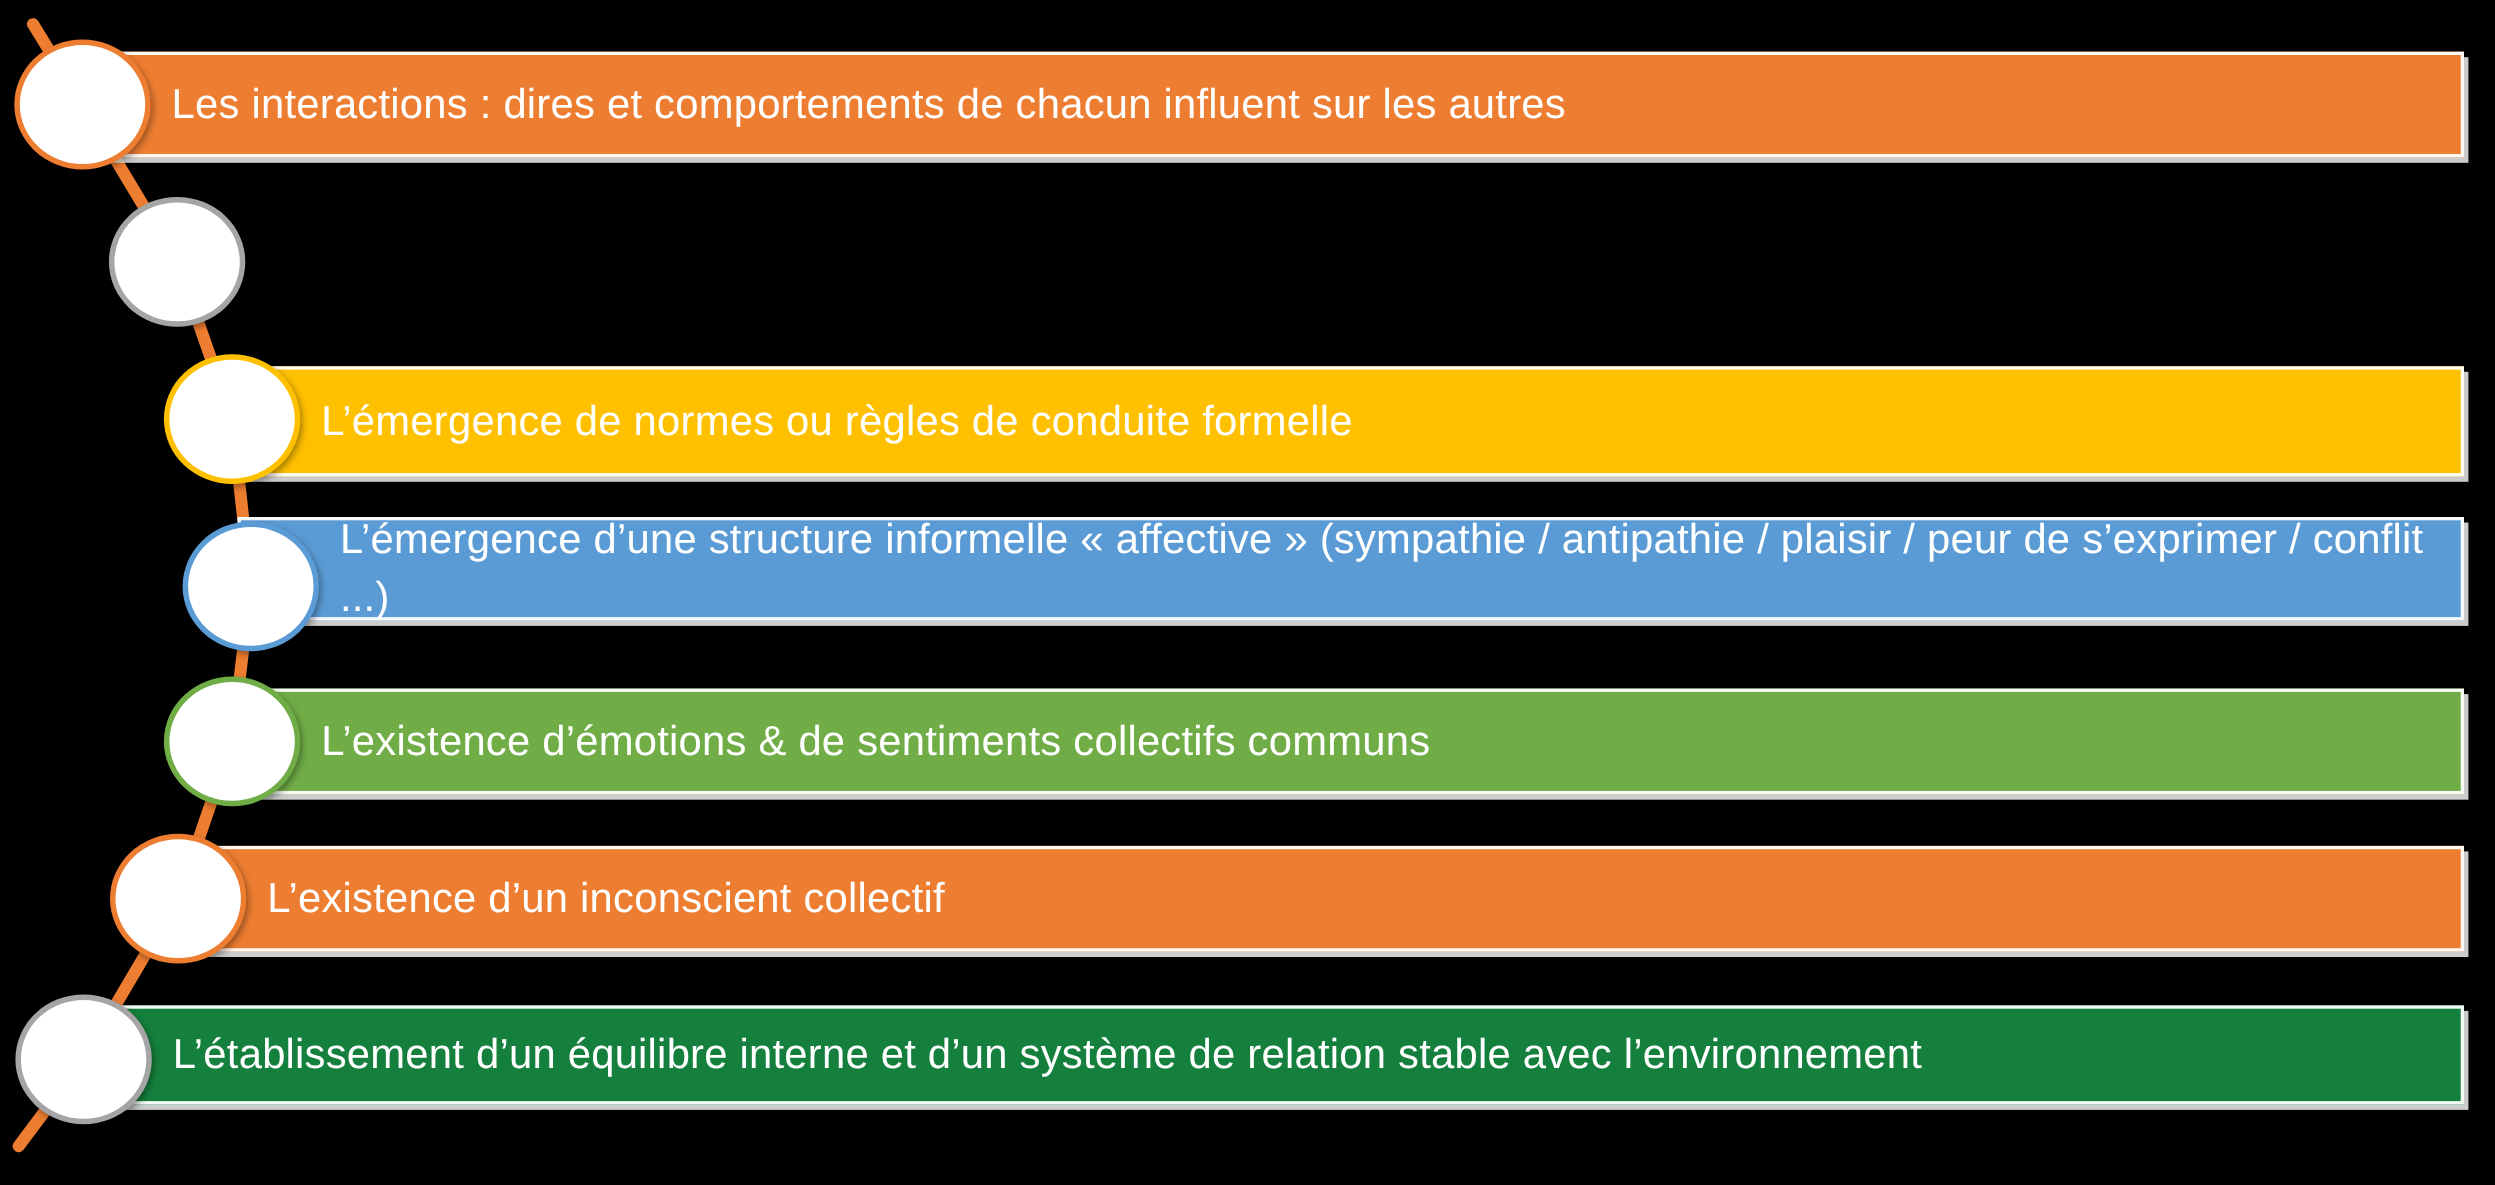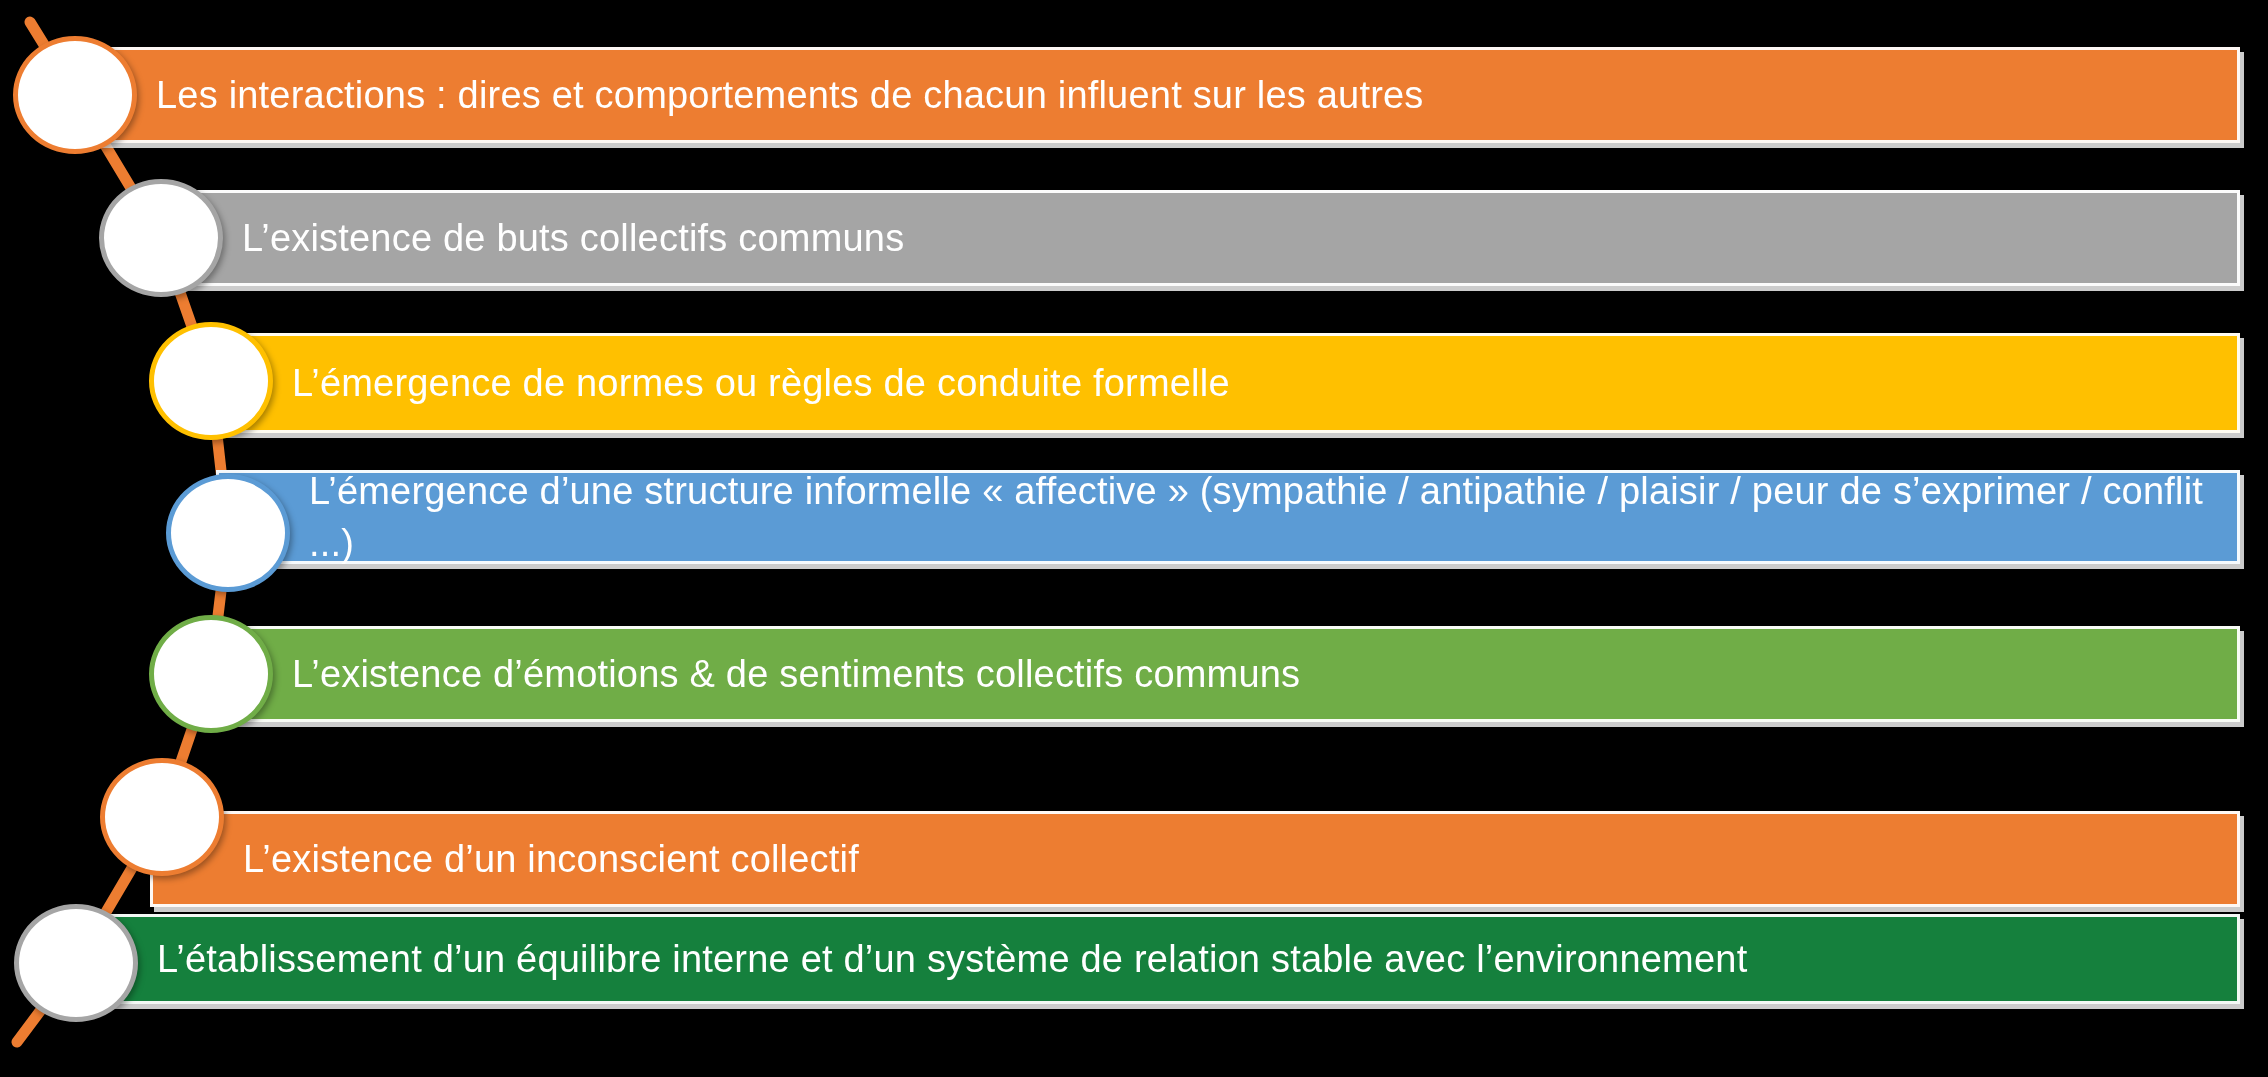--- a/index.html
+++ b/index.html
@@ -57,23 +57,20 @@
   </svg>
 
   <div class="row">
     <div class="bar" style="left: 63px; top: 47px; width: 2177px; height: 96px; background: rgb(237, 125, 49); color: rgb(255, 255, 255);">
       <span class="label">Les interactions : dires et comportements de chacun influent sur les autres</span>
     </div>
     <div class="circle" style="left: 13px; top: 36px; border-color: rgb(237, 125, 49);"></div>
   </div>
 
   <div class="row">
-    <div class="bar" style="left: 149px; top: 190px; width: 2091px; height: 96px; background: rgb(165, 165, 165); color: rgb(255, 255, 255);">
-      <span class="label">L’existence de buts collectifs communs</span>
-    </div>
     <div class="circle" style="left: 99px; top: 179px; border-color: rgb(165, 165, 165);"></div>
   </div>
 
   <div class="row">
     <div class="bar" style="left: 199px; top: 333px; width: 2041px; height: 100px; background: rgb(255, 192, 0); color: rgb(255, 255, 255);">
       <span class="label">L’émergence de normes ou règles de conduite formelle</span>
     </div>
     <div class="circle" style="left: 149px; top: 322px; border-color: rgb(255, 192, 0);"></div>
   </div>
 
@@ -85,21 +82,21 @@
   </div>
 
   <div class="row">
     <div class="bar" style="left: 199px; top: 626px; width: 2041px; height: 96px; background: rgb(112, 173, 71); color: rgb(255, 255, 255); align-items: center;">
       <span class="label">L’existence d’émotions &amp; de sentiments collectifs communs</span>
     </div>
     <div class="circle" style="left: 149px; top: 615px; border-color: rgb(112, 173, 71);"></div>
   </div>
 
   <div class="row">
-    <div class="bar" style="left: 150px; top: 769px; width: 2090px; height: 96px; background: rgb(237, 125, 49); color: rgb(255, 255, 255); margin-top: 42px;">
+    <div class="bar" style="left: 150px; top: 769px; width: 2090px; height: 96px; background: rgb(237, 125, 49); color: rgb(255, 255, 255);">
       <span class="label">L’existence d’un inconscient collectif</span>
     </div>
     <div class="circle" style="left: 100px; top: 758px; border-color: rgb(237, 125, 49);"></div>
   </div>
 
   <div class="row">
     <div class="bar" style="left: 64px; top: 914px; width: 2176px; height: 90px; background: #15803d; color: rgb(255, 255, 255);">
       <span class="label">L’établissement d’un équilibre interne et d’un système de relation stable avec l’environnement</span>
     </div>
     <div class="circle" style="left: 14px; top: 904px; border-color: rgb(165, 165, 165);"></div>

